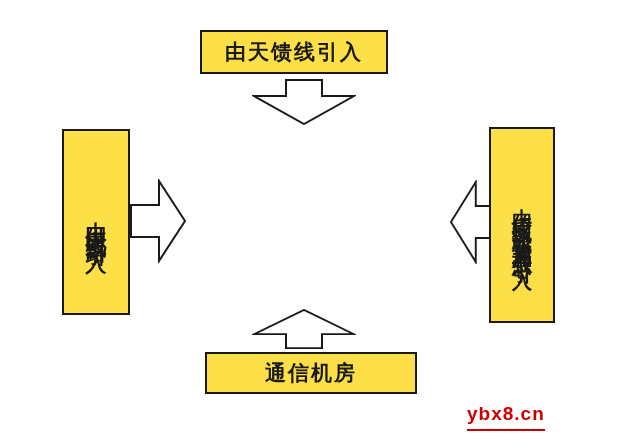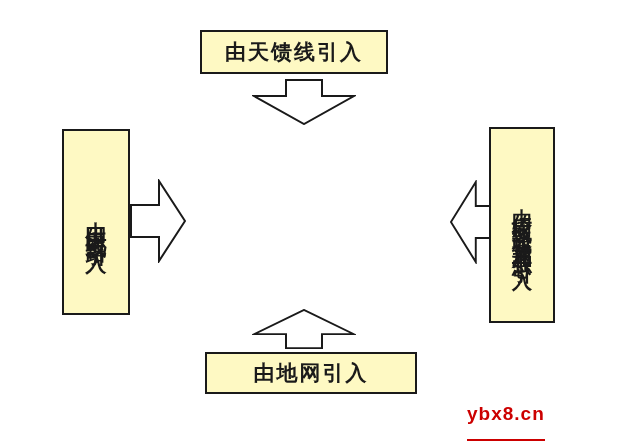--- a/index.html
+++ b/index.html
@@ -11,21 +11,21 @@
   .canvas {
     position: relative;
     width: 640px;
     height: 448px;
     background: #ffffff;
     overflow: hidden;
   }
   .box {
     position: absolute;
     border: 2px solid #1a1a1a;
-    background: #fef9c3;
+    background: #fde047;
     display: flex;
     align-items: center;
     justify-content: center;
     color: #1a1a1a;
     font-weight: 700;
     box-sizing: border-box;
   }
   .top-box    { left: 200px; top: 30px;  width: 188px; height: 44px;  font-size: 21px; letter-spacing: 2px; }
   .center-box { left: 200px; top: 142px; width: 194px; height: 150px; font-size: 34px; letter-spacing: 5px; }
   .left-box   { left: 62px;  top: 129px; width: 68px;  height: 186px; }
@@ -66,21 +66,21 @@
   .arrow-left  { left: 450px; top: 180px; width: 42px;  height: 84px; }
 
   .watermark {
     position: absolute;
     left: 467px;
     top: 403px;
     color: #cc0000;
     font-size: 19px;
     font-weight: 700;
     border-bottom: 2px solid #cc0000;
-    padding-bottom: 14px;
+    padding-bottom: 4px;
     letter-spacing: 1px;
   }
 </style>
 </head>
 <body>
 
 <div class="canvas">
 
   <div class="box top-box">
     <span>由天馈线引入</span>
@@ -105,18 +105,18 @@
 
   <div class="box right-box">
     <span class="vtext-rl">由传输线路或金属加强芯引入</span>
   </div>
 
   <svg class="arrow arrow-up" viewBox="0 0 104 46" preserveAspectRatio="none">
     <polygon points="34,45 70,45 70,29 102,29 52,1 2,29 34,29"></polygon>
   </svg>
 
   <div class="box bottom-box">
-    <span>由地网引入</span>
+    <span>通信机房</span>
   </div>
 
   <div class="watermark">ybx8.cn</div>
 
 </div>
 
 </body></html>

